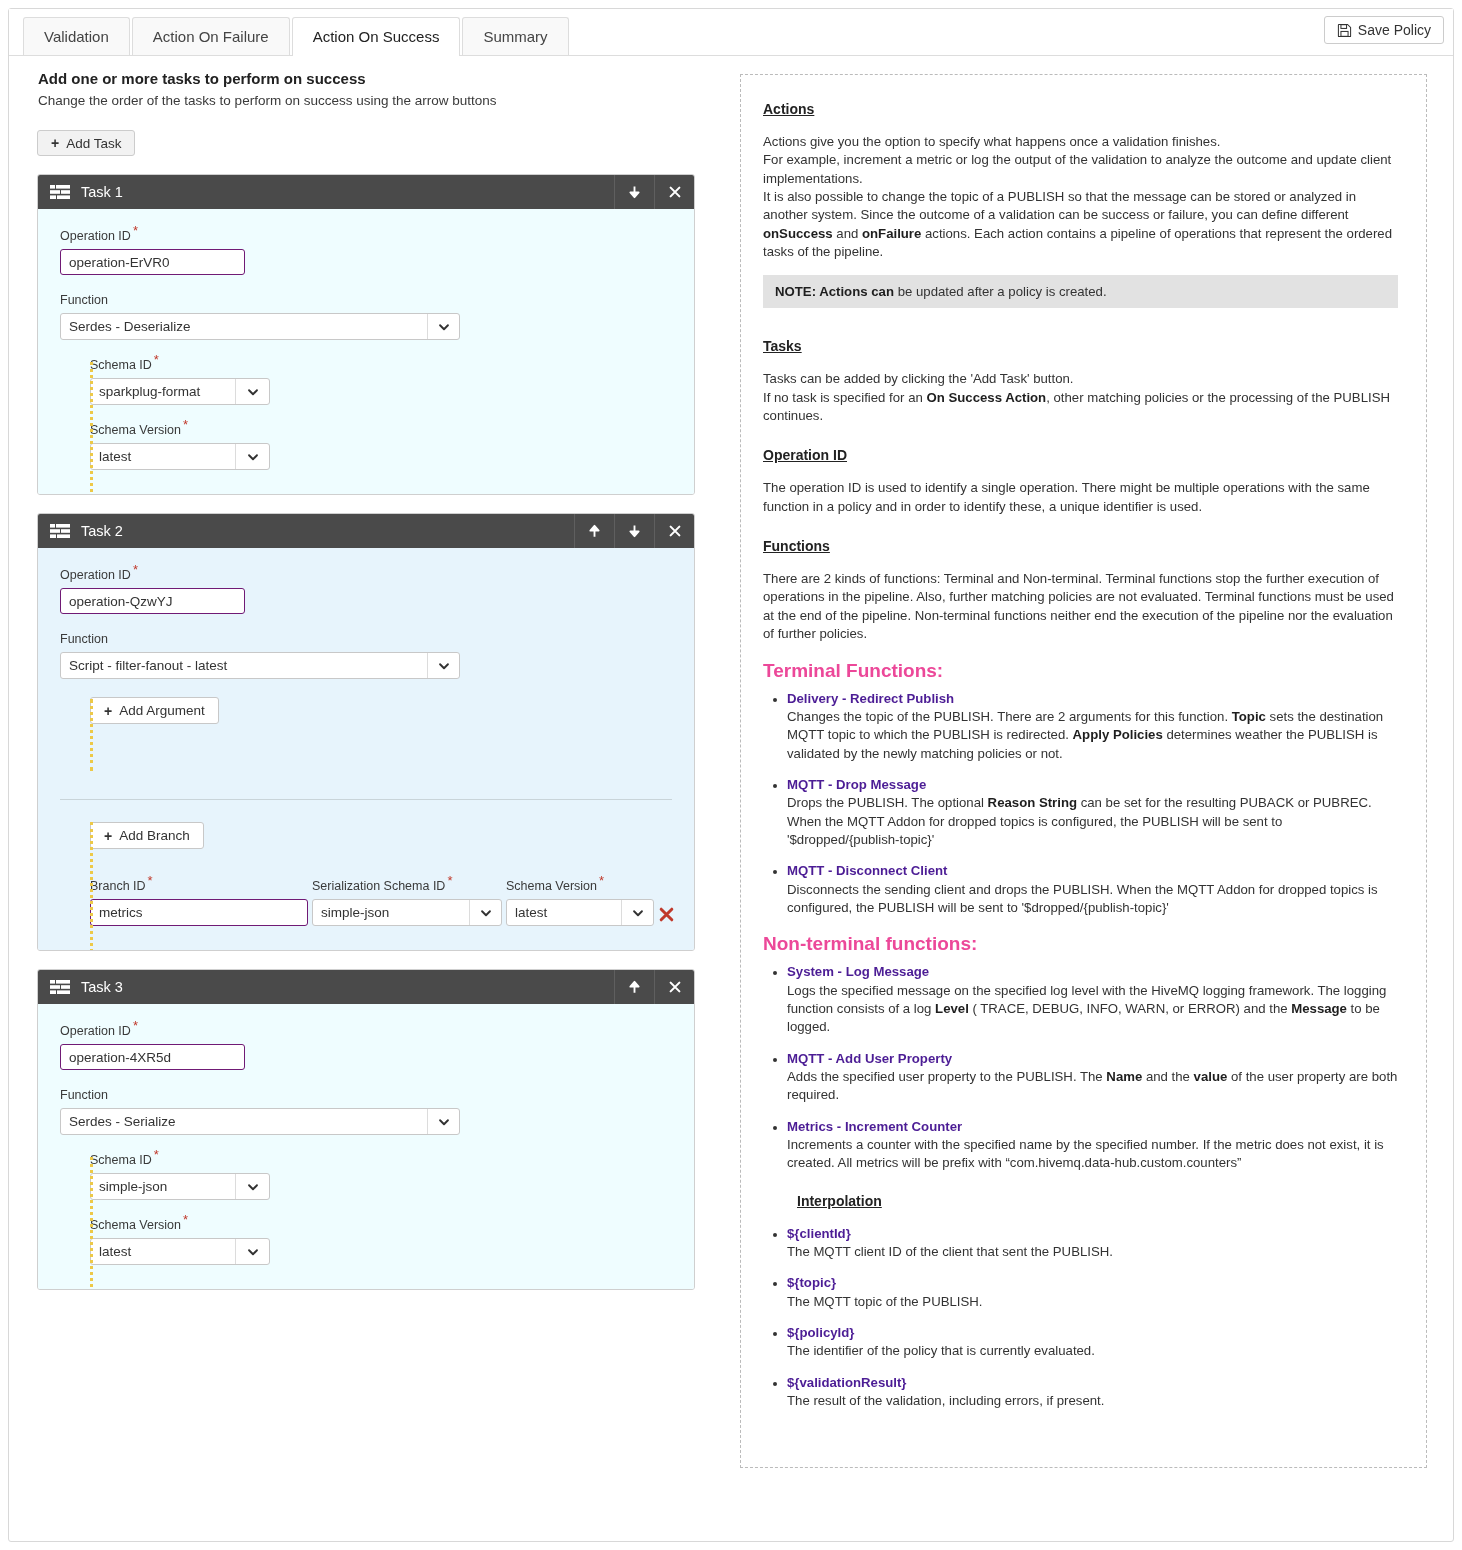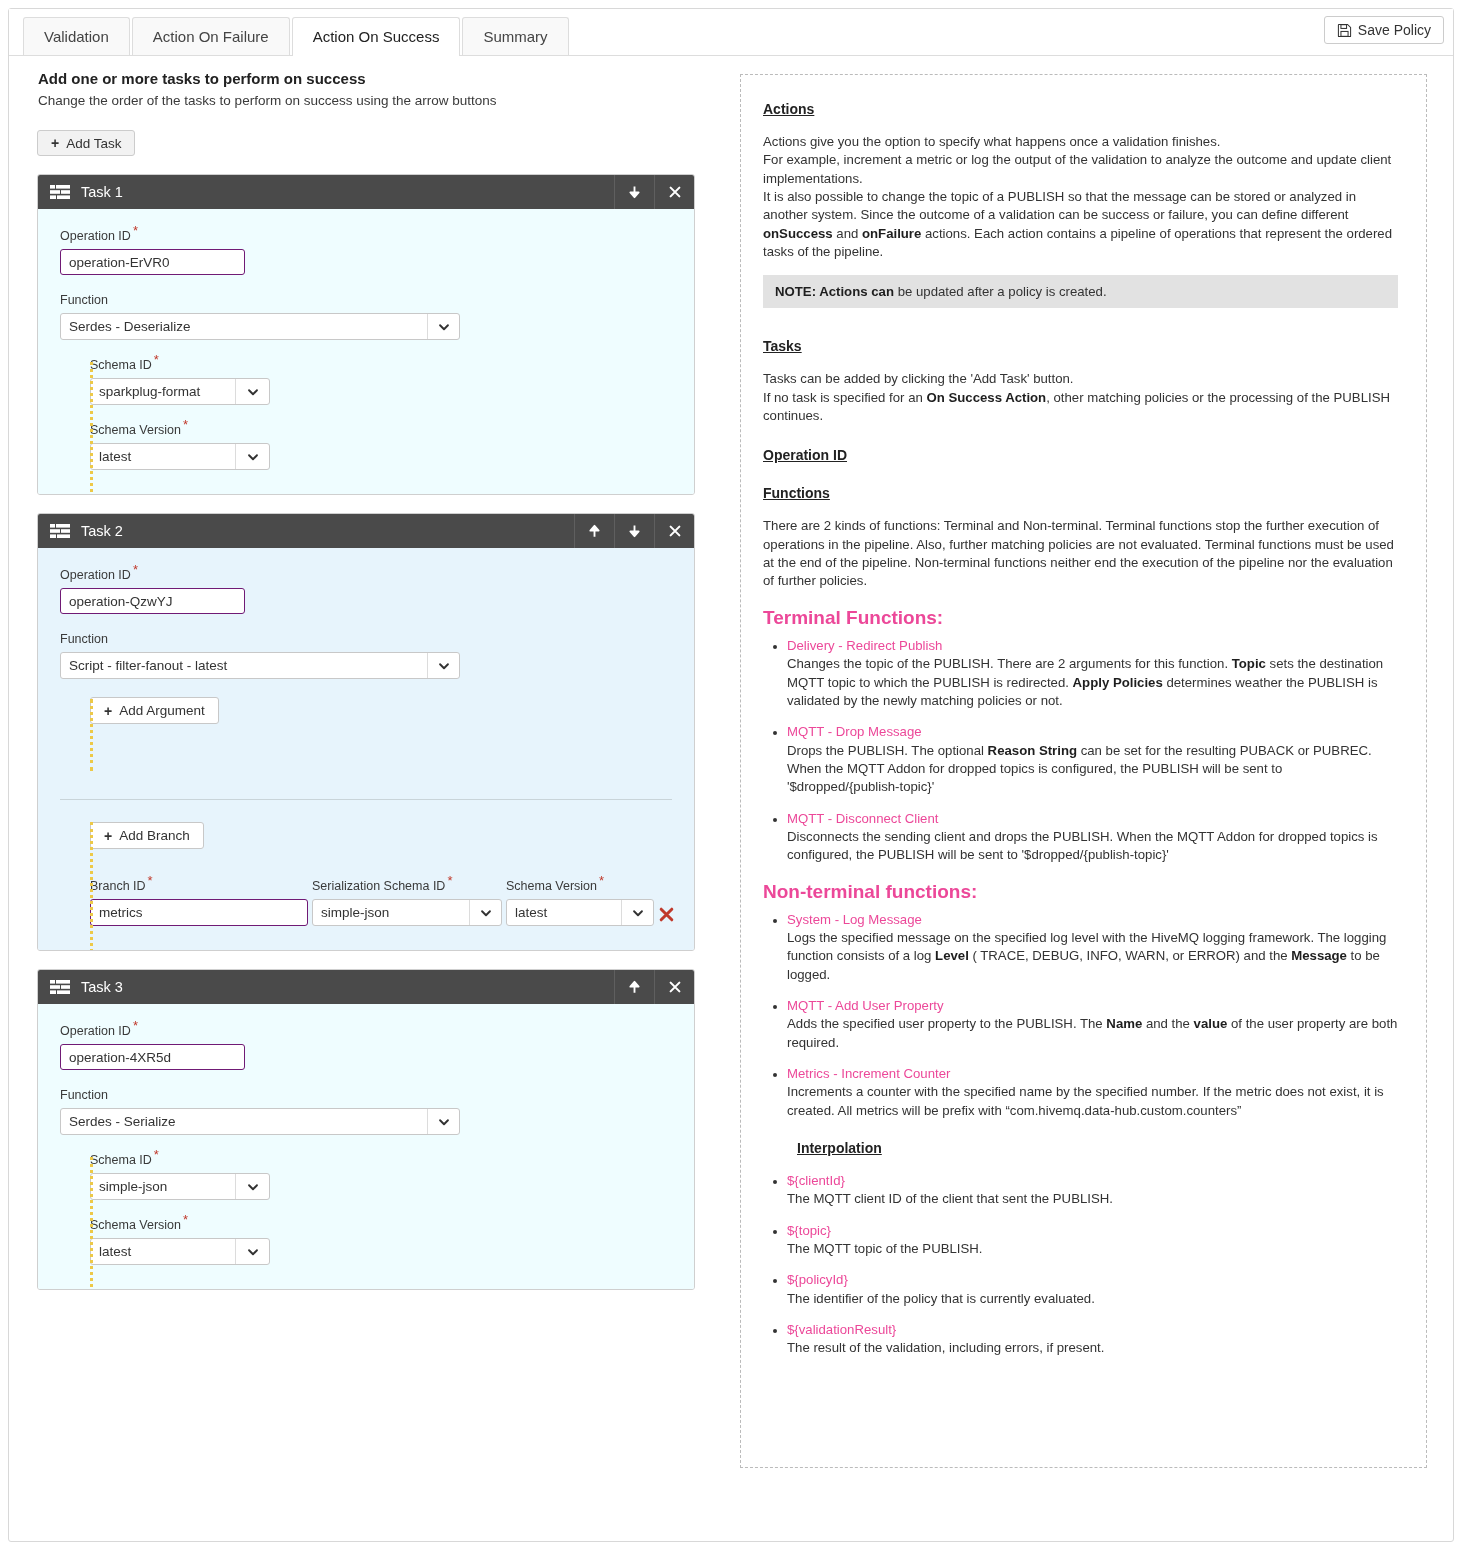--- a/index.html
+++ b/index.html
@@ -296,21 +296,21 @@
     padding-left: 24px;
     list-style: disc;
   }
   ul.h-list > li {
     margin-bottom: 13px;
     font-size: 13.2px;
     line-height: 1.39;
     color: #333;
   }
   ul.h-list > li::marker { font-size: 12px; }
-  .li-title { font-weight: normal; color:#ec4899; display:block; }
+  .li-title { font-weight: bold; color:#4c1d95; display:block; }
   b { color: #1e1e1e; }
 </style>
 </head>
 <body>
 
 <div id="app">
 
   <div id="frame-border"></div>
 
   <div id="tabbar">
@@ -602,20 +602,21 @@
       <b>NOTE: Actions </b><b>can</b><span> be updated after a policy is created.</span>
     </div>
 
     <div class="h-title spaced">Tasks</div>
     <p class="h-p">
       <span>Tasks can be added by clicking the 'Add Task' button.</span><br>
       <span>If no task is specified for an </span><b>On Success Action</b><span>, other matching policies or the processing of the PUBLISH continues.</span>
     </p>
 
     <div class="h-title" style="margin-top:22px;">Operation ID</div>
+    <p class="h-p">The operation ID is used to identify a single operation. There might be multiple operations with the same function in a policy and in order to identify these, a unique identifier is used.</p>
 
     <div class="h-title" style="margin-top:22px;">Functions</div>
     <p class="h-p">There are 2 kinds of functions: Terminal and Non-terminal. Terminal functions stop the further execution of operations in the pipeline. Also, further matching policies are not evaluated. Terminal functions must be used at the end of the pipeline. Non-terminal functions neither end the execution of the pipeline nor the evaluation of further policies.</p>
 
     <div class="h-sublabel">Terminal Functions:</div>
     <ul class="h-list">
       <li>
         <span class="li-title">Delivery - Redirect Publish</span>
         <span>Changes the topic of the PUBLISH. There are 2 arguments for this function. </span><b>Topic</b><span> sets the destination MQTT topic to which the PUBLISH is redirected. </span><b>Apply Policies</b><span> determines weather the PUBLISH is validated by the newly matching policies or not.</span>
       </li>

